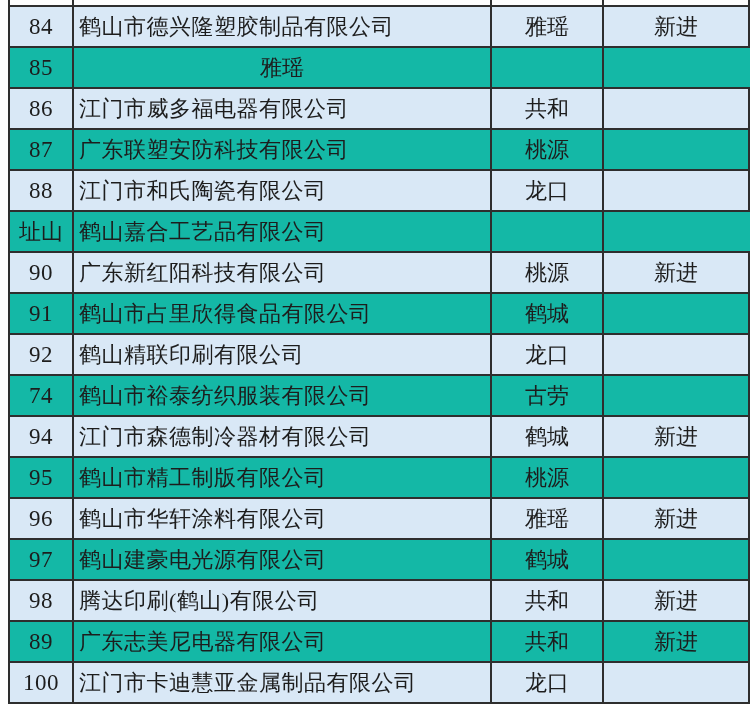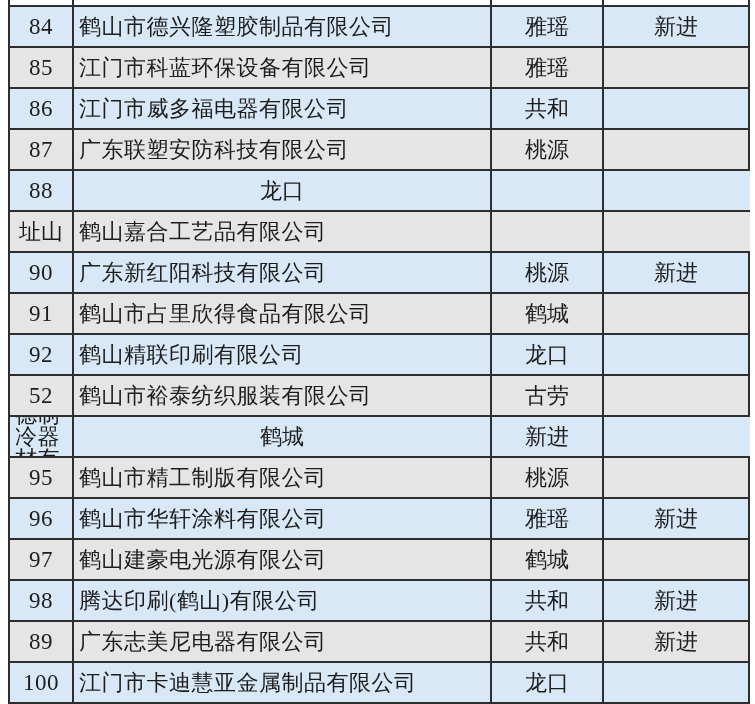--- a/index.html
+++ b/index.html
@@ -25,21 +25,21 @@
     height: 704px;
     border-left: 2px solid #2e2e2e;
     box-sizing: border-box;
   }
   .row {
     display: grid;
     grid-template-columns: 64px 418px 112px 1fr;
     height: 41px;
     box-sizing: border-box;
     border-bottom: 2px solid #2e2e2e;
-    background: #e5e5e5;
+    background: #14b8a6;
   }
   .row.sliver {
     height: 7px;
     background: #fdfdfd;
   }
   
   .row:nth-child(even) {
     background: #d9e8f6;
   }
   .cell {
@@ -86,41 +86,41 @@
 
   <div class="row">
     <div class="cell num">84</div>
     <div class="cell company">鹤山市德兴隆塑胶制品有限公司</div>
     <div class="cell town">雅瑶</div>
     <div class="cell status">新进</div>
   </div>
 
   <div class="row">
     <div class="cell num">85</div>
-    <div class="cell company">江门市科蓝环保设备有限公司</div>
     <div class="cell town">雅瑶</div>
     <div class="cell status"></div>
   </div>
 
   <div class="row">
     <div class="cell num">86</div>
     <div class="cell company">江门市威多福电器有限公司</div>
     <div class="cell town">共和</div>
     <div class="cell status"></div>
   </div>
 
   <div class="row">
     <div class="cell num">87</div>
     <div class="cell company">广东联塑安防科技有限公司</div>
     <div class="cell town">桃源</div>
     <div class="cell status"></div>
   </div>
 
   <div class="row">
     <div class="cell num">88</div>
+    <div class="cell company">江门市和氏陶瓷有限公司</div>
     <div class="cell town">龙口</div>
     <div class="cell status"></div>
   </div>
 
   <div class="row">
     <div class="cell town">址山</div>
     <div class="cell company">鹤山嘉合工艺品有限公司</div>
     <div class="cell status"></div>
   </div>
 
@@ -139,27 +139,28 @@
   </div>
 
   <div class="row">
     <div class="cell num">92</div>
     <div class="cell company">鹤山精联印刷有限公司</div>
     <div class="cell town">龙口</div>
     <div class="cell status"></div>
   </div>
 
   <div class="row">
-    <div class="cell num">52</div>
+    <div class="cell num">74</div>
     <div class="cell company">鹤山市裕泰纺织服装有限公司</div>
     <div class="cell town">古劳</div>
     <div class="cell status"></div>
   </div>
 
   <div class="row">
+    <div class="cell num">94</div>
     <div class="cell company">江门市森德制冷器材有限公司</div>
     <div class="cell town">鹤城</div>
     <div class="cell status">新进</div>
   </div>
 
   <div class="row">
     <div class="cell num">95</div>
     <div class="cell company">鹤山市精工制版有限公司</div>
     <div class="cell town">桃源</div>
     <div class="cell status"></div>

